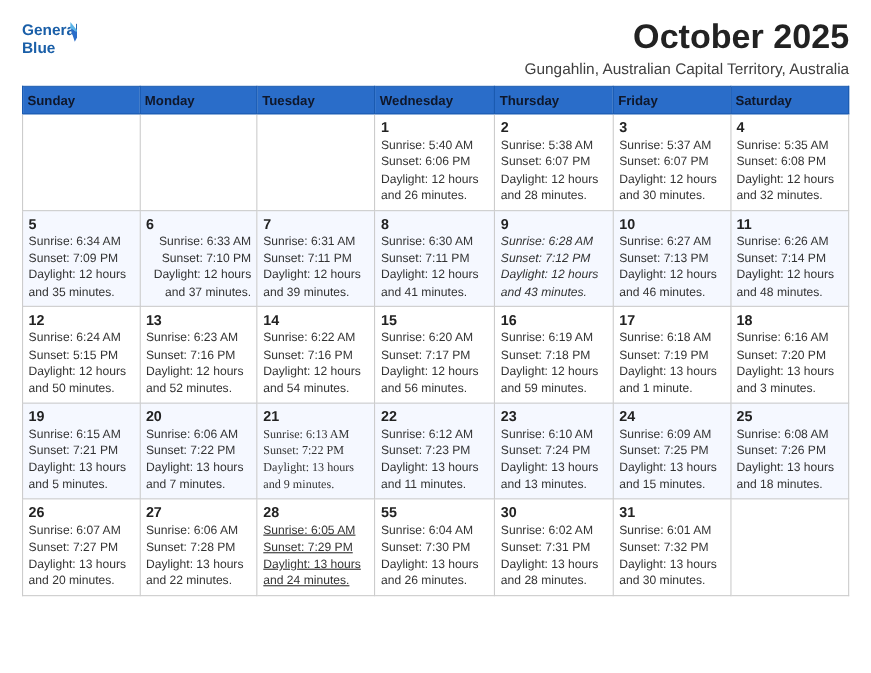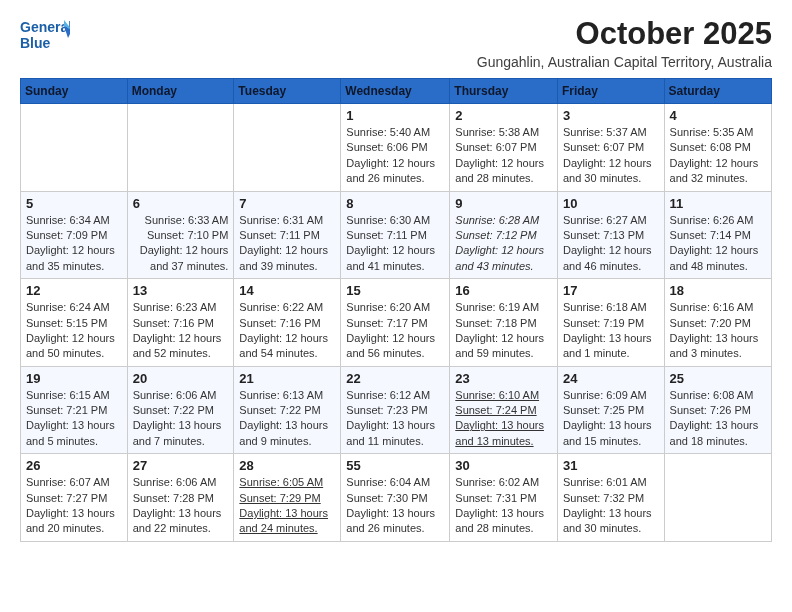--- a/index.html
+++ b/index.html
@@ -253,35 +253,35 @@
           </td>
           <td>
             <span class="day-num">20</span>
             <div class="day-info" style="white-space: pre-line;">Sunrise: 6:06 AM
 Sunset: 7:22 PM
 Daylight: 13 hours
 and 7 minutes.</div>
           </td>
           <td>
             <span class="day-num">21</span>
-            <div class="day-info" style="white-space: pre-line;">Sunrise: 6:13 AM
+            <div class="day-info" style="white-space: pre-line; font-family: Liberation Serif, serif;">Sunrise: 6:13 AM
 Sunset: 7:22 PM
 Daylight: 13 hours
 and 9 minutes.</div>
           </td>
           <td>
             <span class="day-num">22</span>
             <div class="day-info" style="white-space: pre-line;">Sunrise: 6:12 AM
 Sunset: 7:23 PM
 Daylight: 13 hours
 and 11 minutes.</div>
           </td>
           <td>
             <span class="day-num">23</span>
-            <div class="day-info" style="white-space: pre-line; text-decoration: underline;">Sunrise: 6:10 AM
+            <div class="day-info" style="white-space: pre-line;">Sunrise: 6:10 AM
 Sunset: 7:24 PM
 Daylight: 13 hours
 and 13 minutes.</div>
           </td>
           <td>
             <span class="day-num">24</span>
             <div class="day-info" style="white-space: pre-line;">Sunrise: 6:09 AM
 Sunset: 7:25 PM
 Daylight: 13 hours
 and 15 minutes.</div>

